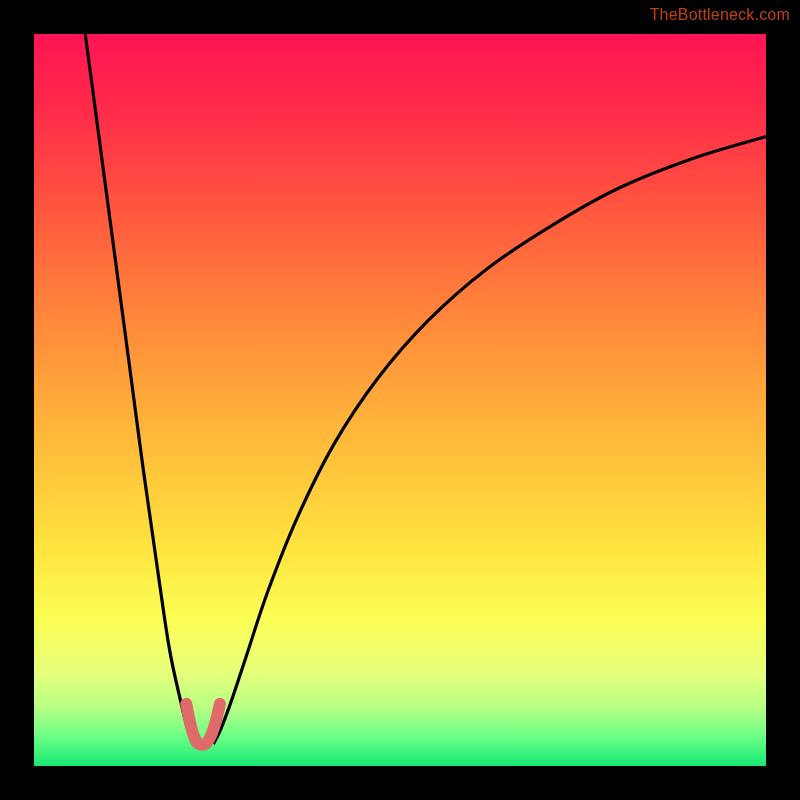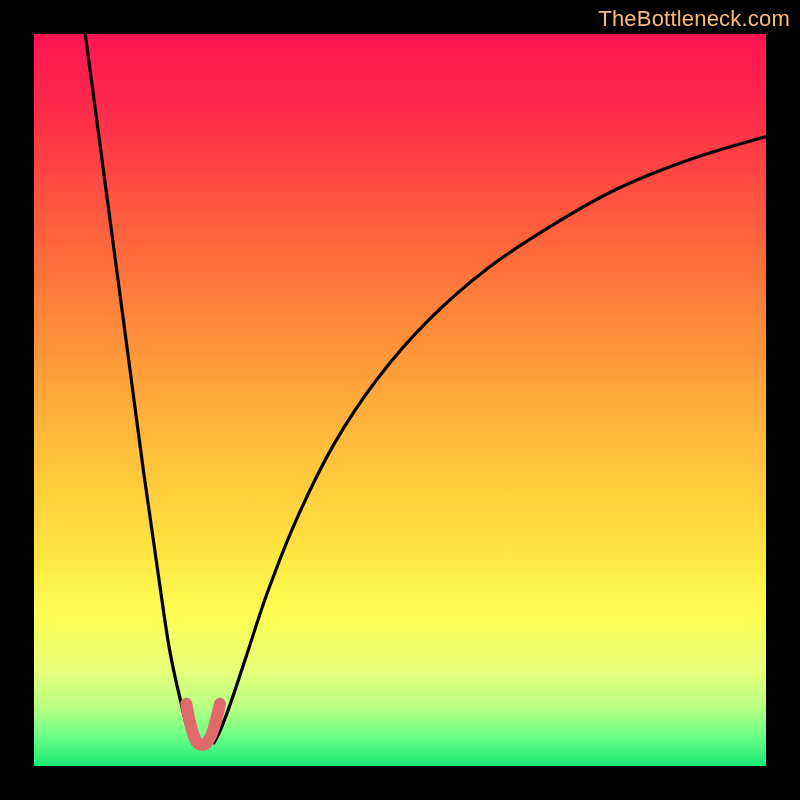--- a/index.html
+++ b/index.html
@@ -23,22 +23,22 @@
     position: absolute;
     left: 0;
     top: 0;
     width: 100%;
     height: 100%;
   }
   .watermark {
     position: absolute;
     top: 6px;
     right: 10px;
-    color: #fdba74;
-    font-size: 22px;
+    color: #c2410c;
+    font-size: 16px;
     font-weight: 500;
     letter-spacing: 0.2px;
   }
   svg.curves {
     position: absolute;
     left: 0;
     top: 0;
     width: 100%;
     height: 100%;
     overflow: visible;

